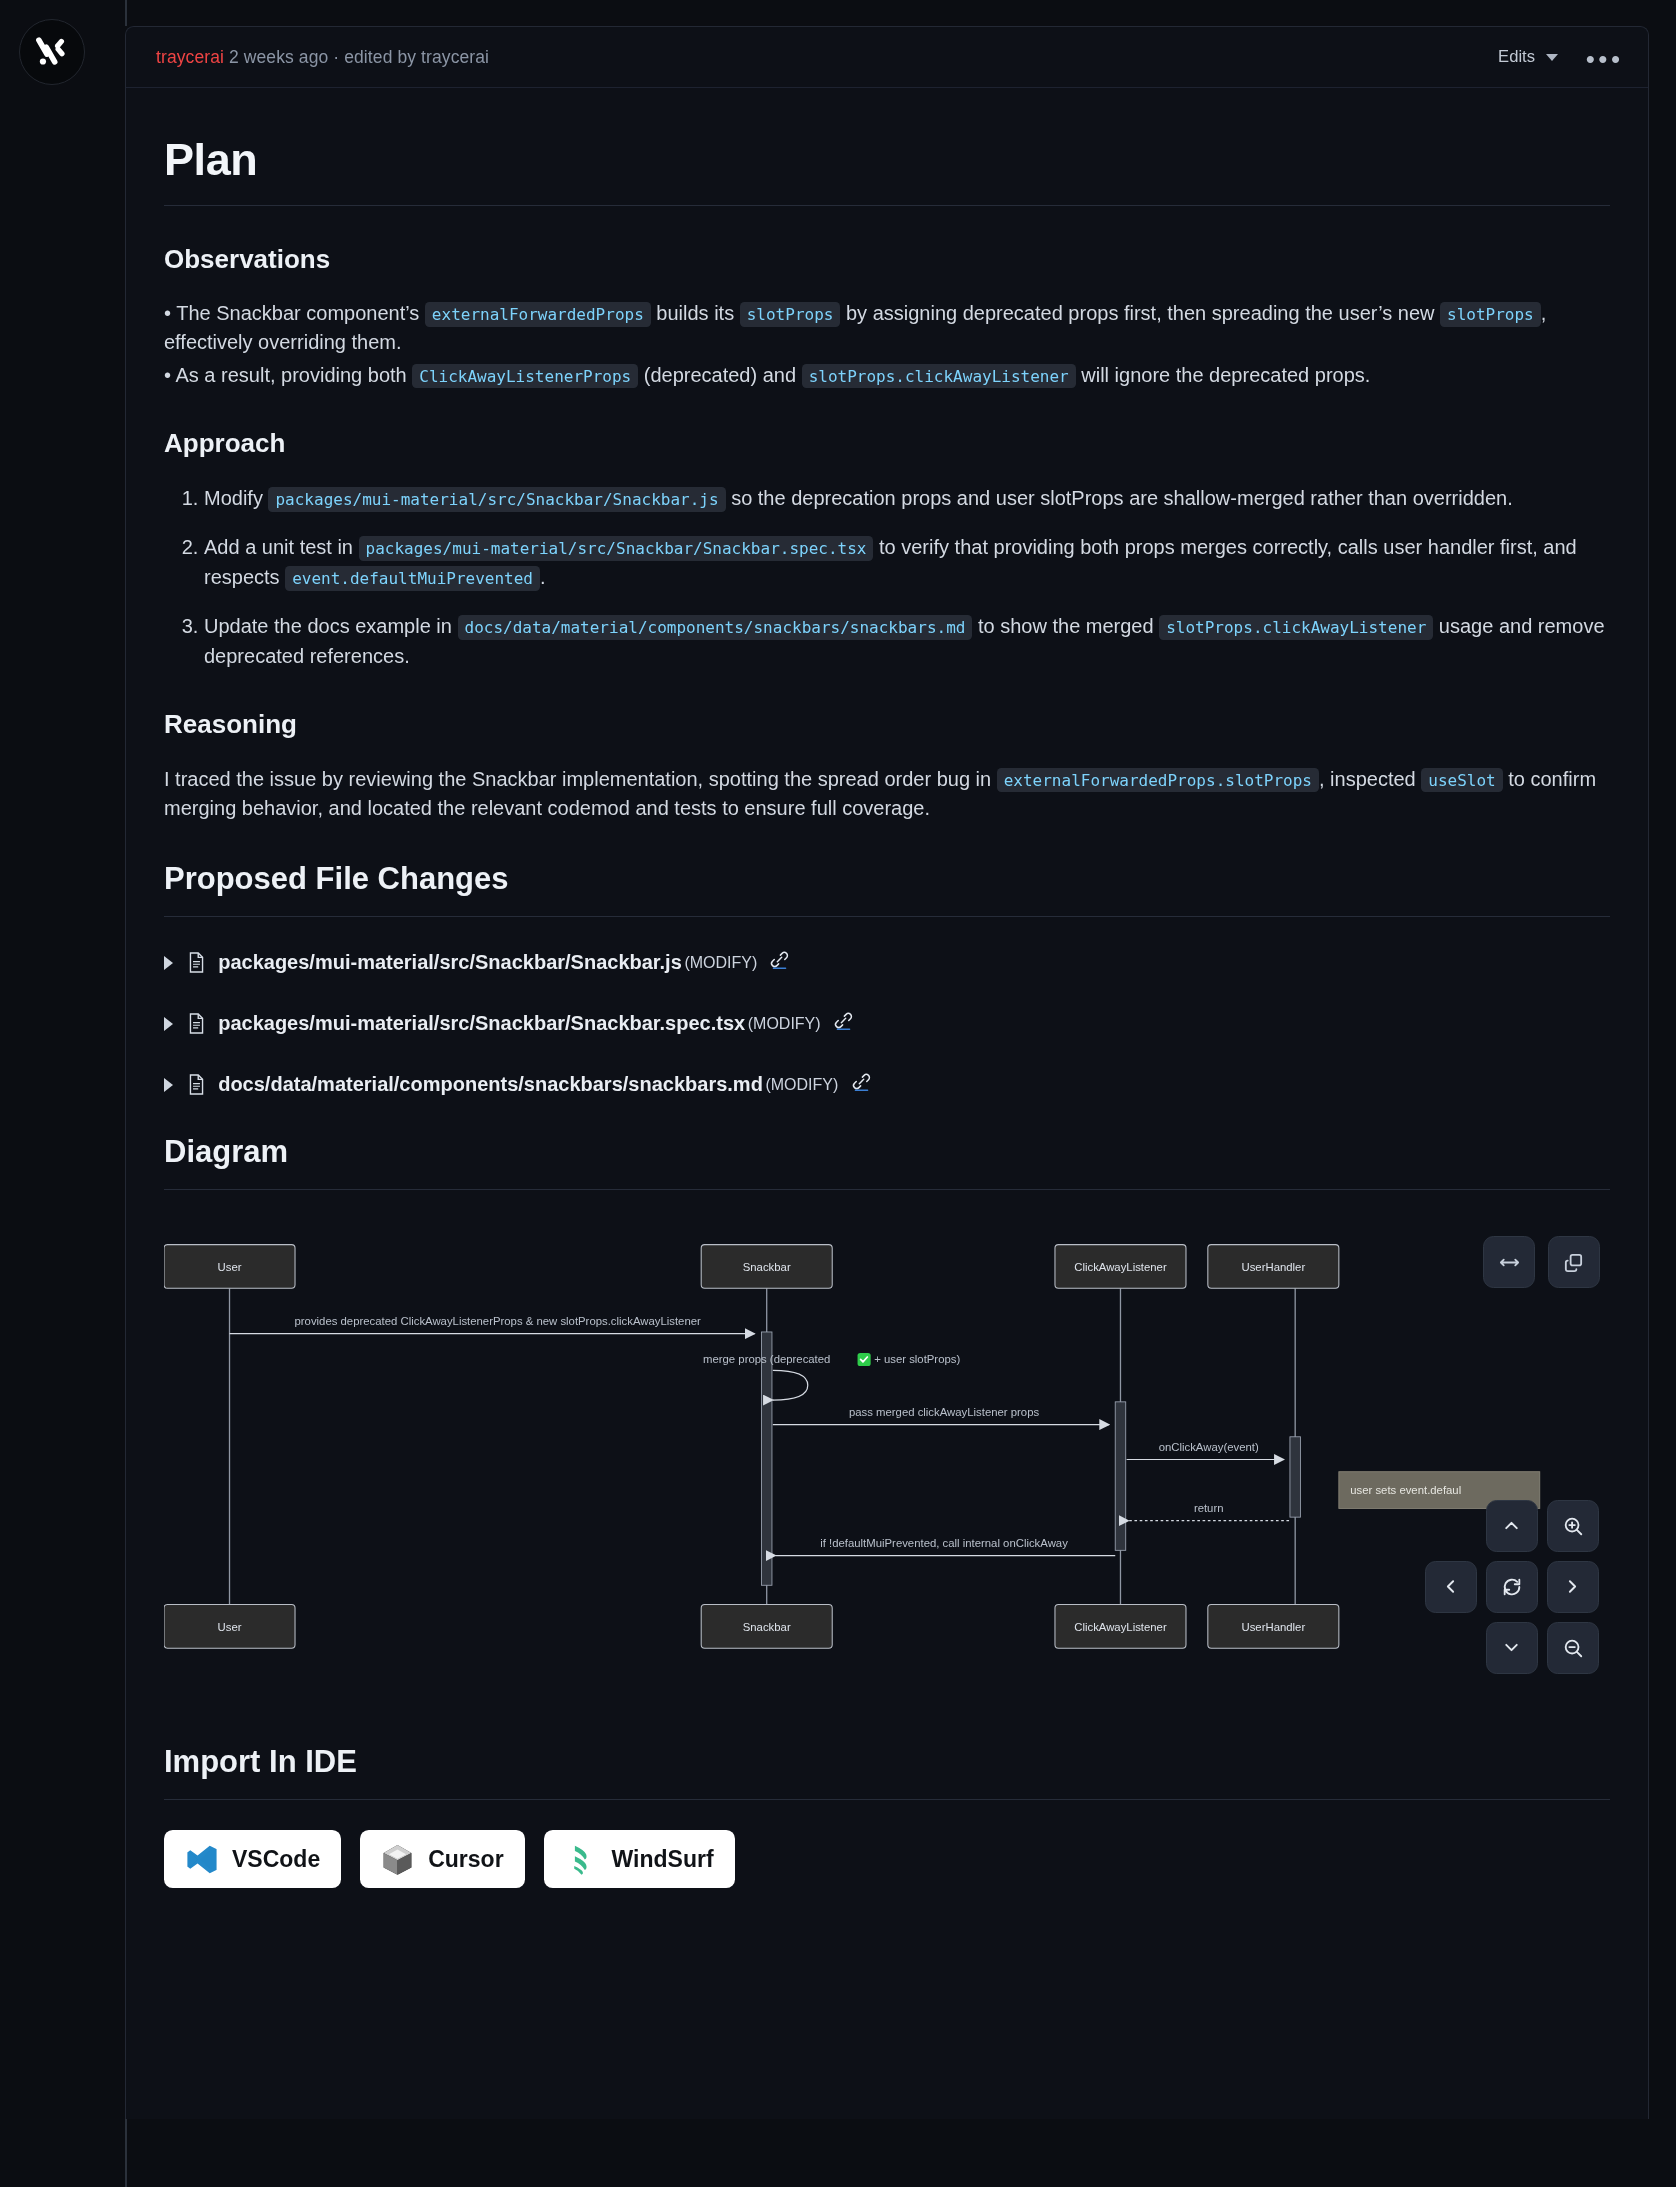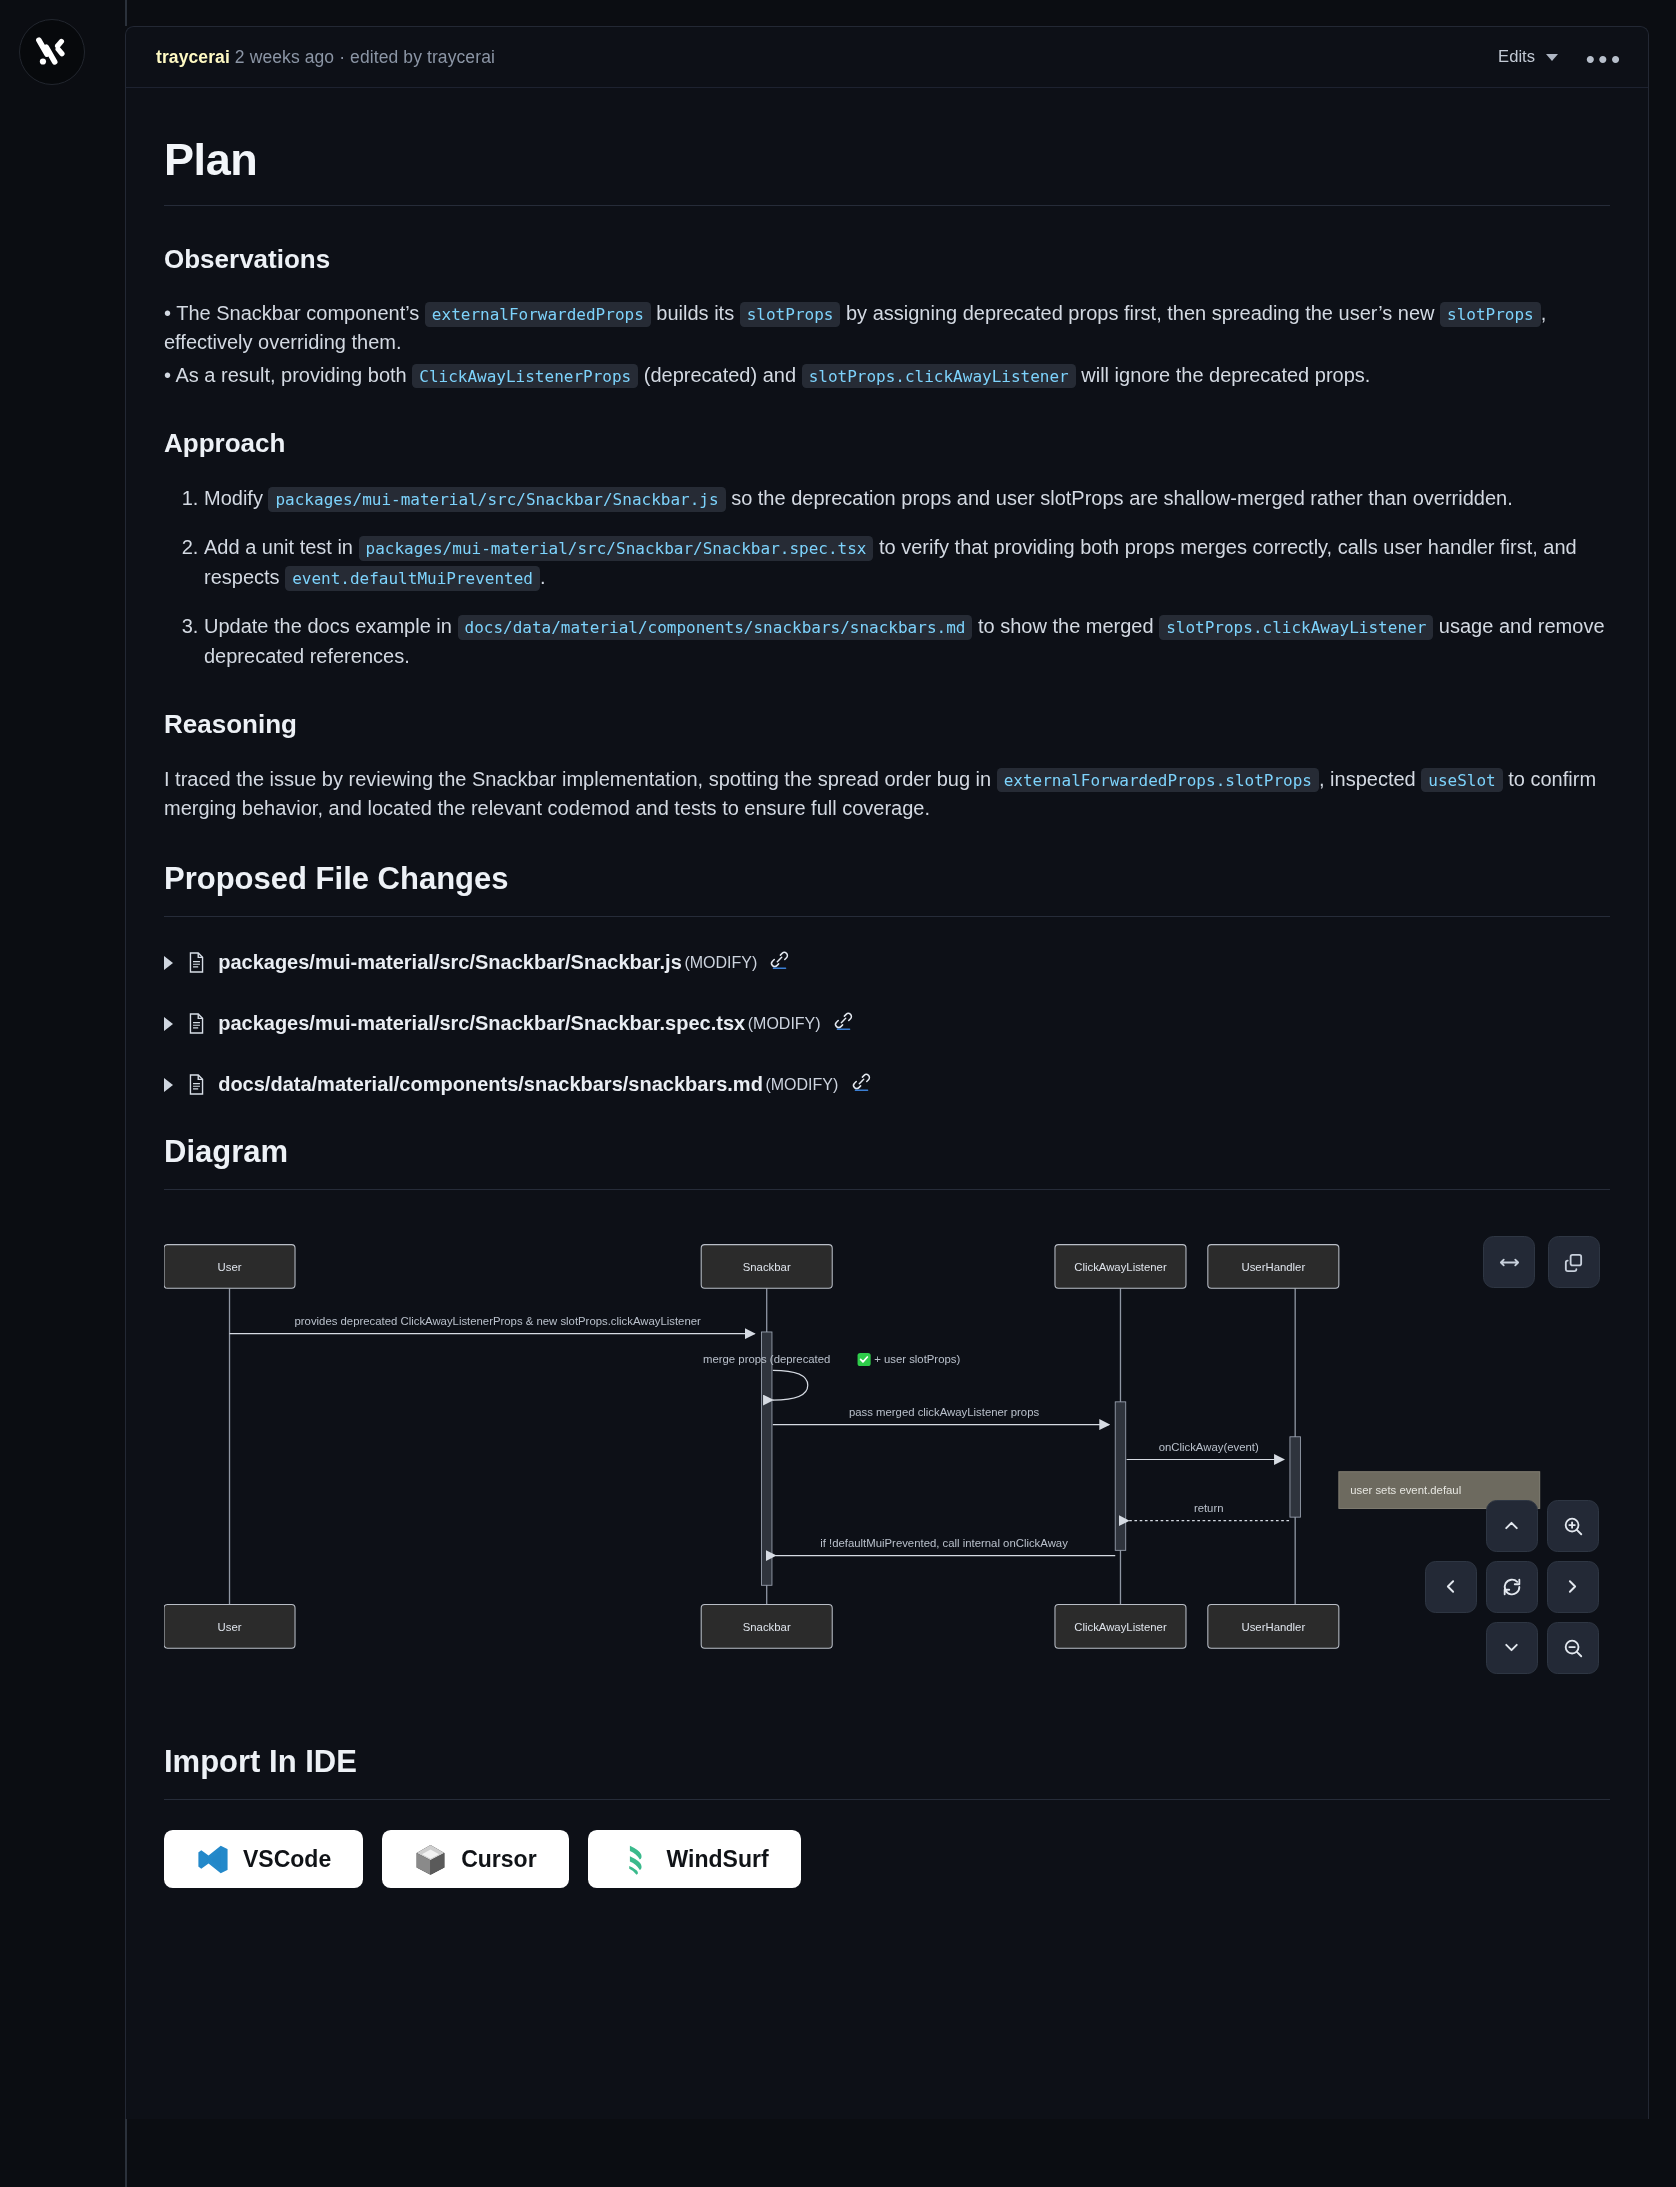--- a/index.html
+++ b/index.html
@@ -53,21 +53,21 @@
   }
 
   .card-header {
     height: 61px;
     border-bottom: 0.9px solid #1d2230;
     display: flex;
     align-items: center;
     padding: 0 24.5px 0 30px;
   }
   .meta { font-size: 17.5px; color: #8b95a5; letter-spacing: 0.1px; }
-  .meta .author { color: #fef9c3; font-weight: 700; }
+  .meta .author { color: #ef4444; font-weight: 400; }
   .header-right { margin-left: auto; display: flex; align-items: flex-end; gap: 23px; }
   .edits-btn {
     display: flex; align-items: center; gap: 10.5px;
     color: #c2c9d4; font-size: 16.6px;
     padding: 5.2px 5.2px; border-radius: 5.2px; cursor: pointer;
   }
   .chev-down {
     width: 0; height: 0;
     border-left: 6.1px solid transparent;
     border-right: 6.1px solid transparent;
@@ -158,21 +158,21 @@
   .np-left  { left: 0;     top: 61px; }
   .np-reset { left: 61px;  top: 61px; }
   .np-right { left: 122px; top: 61px; }
   .np-down  { left: 61px;  top: 122px; }
   .np-zout  { left: 122px; top: 122px; }
 
   
   .ide-btns { display: flex; gap: 19px; margin-top: 30px; }
   .ide-btn {
     background: #ffffff; border-radius: 8.7px;
-    height: 58px; padding: 0 32px;
+    height: 58px; padding: 0 21px;
     display: flex; align-items: center; gap: 14px;
     cursor: pointer;
   }
   .ide-label { font-size: 23px; color: #101317; font-weight: 700; }
 
   svg { display: block; }
 </style>
 </head>
 <body>
 

